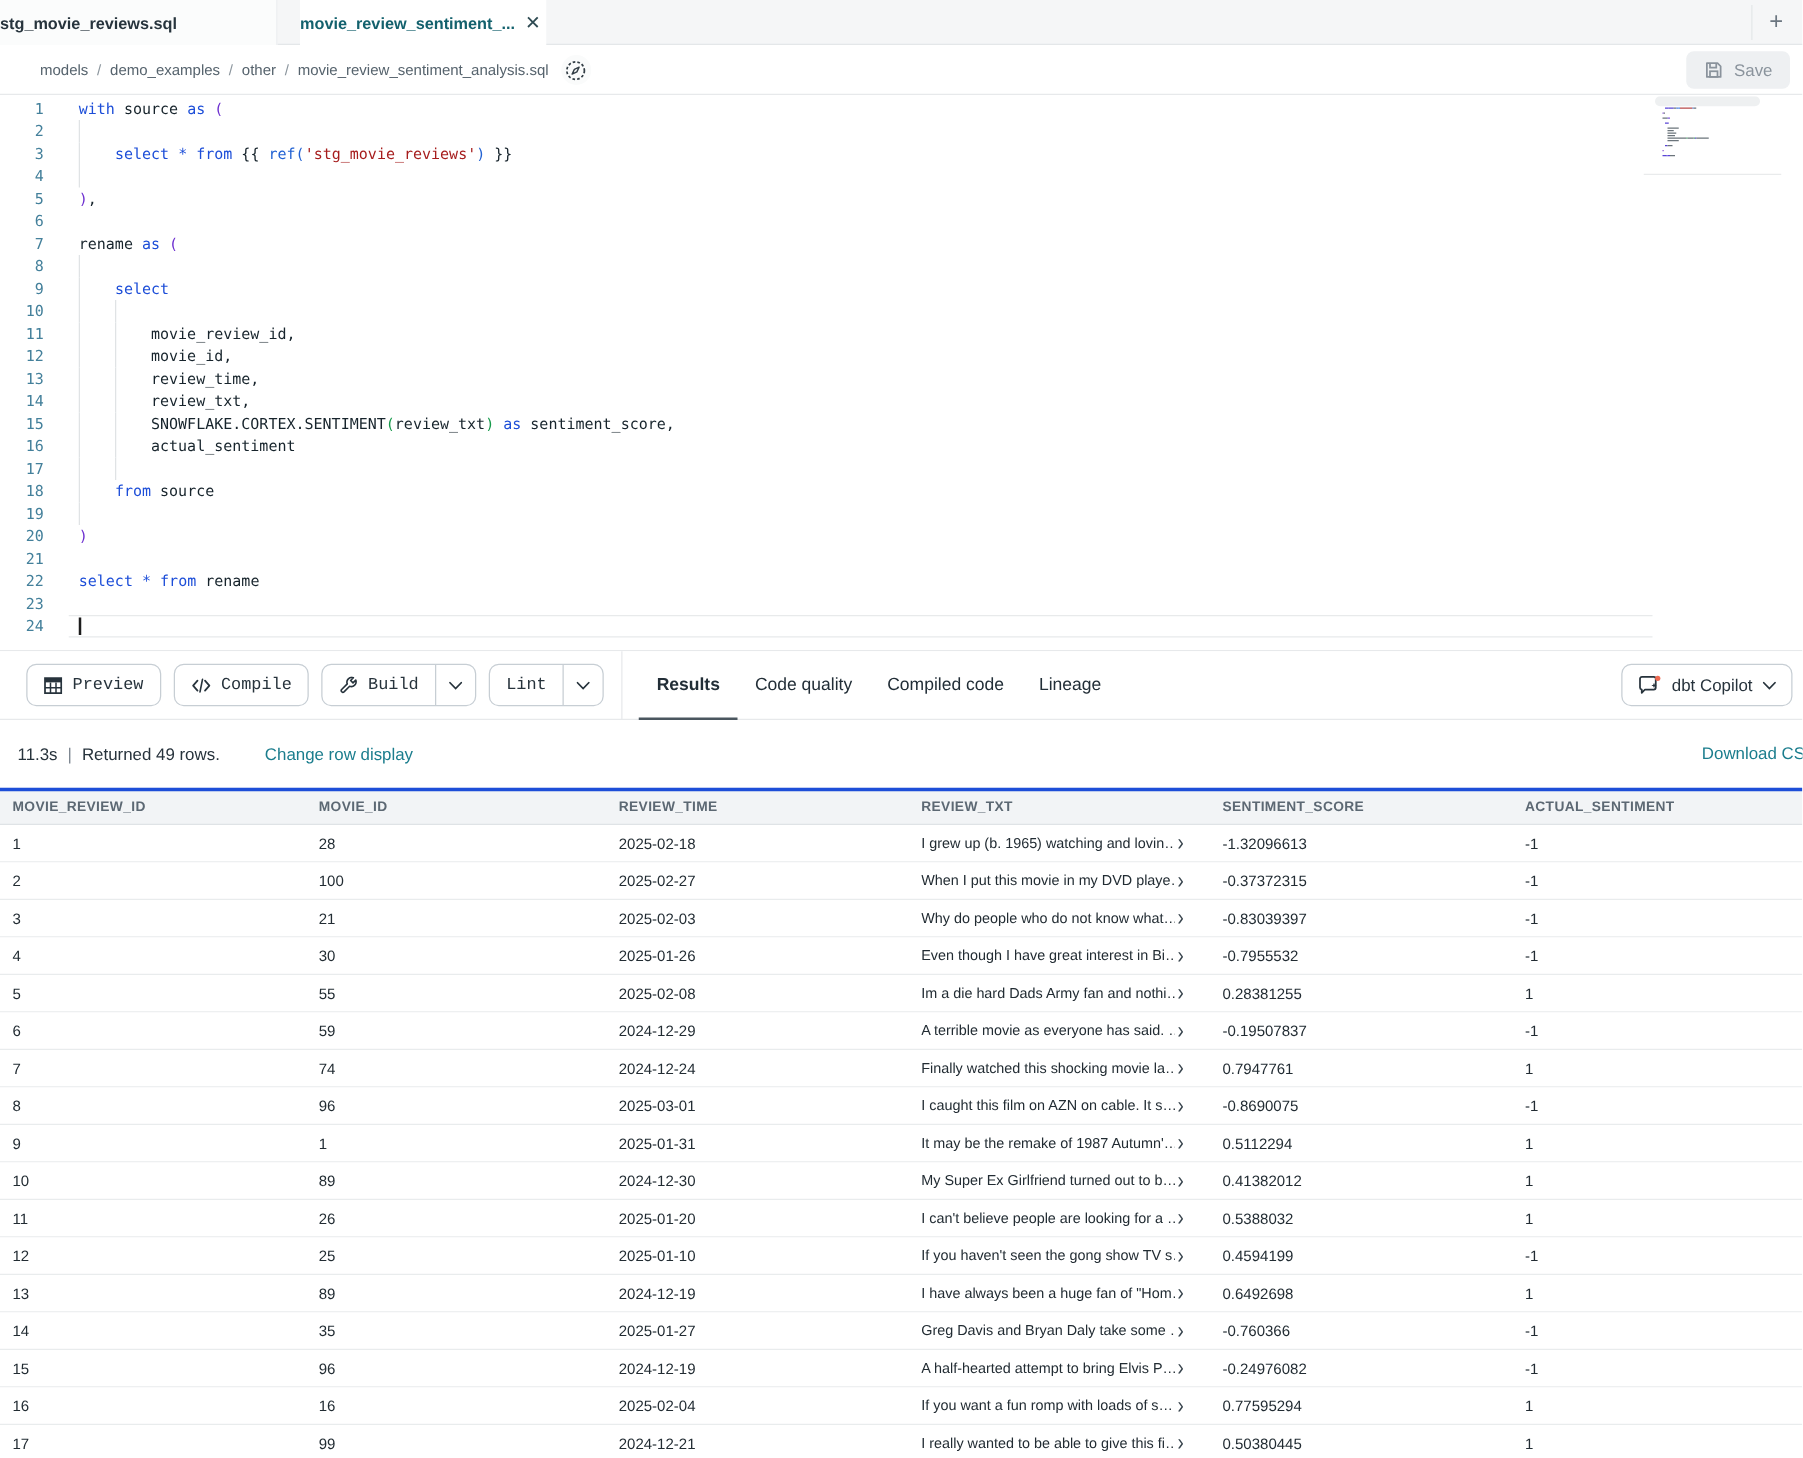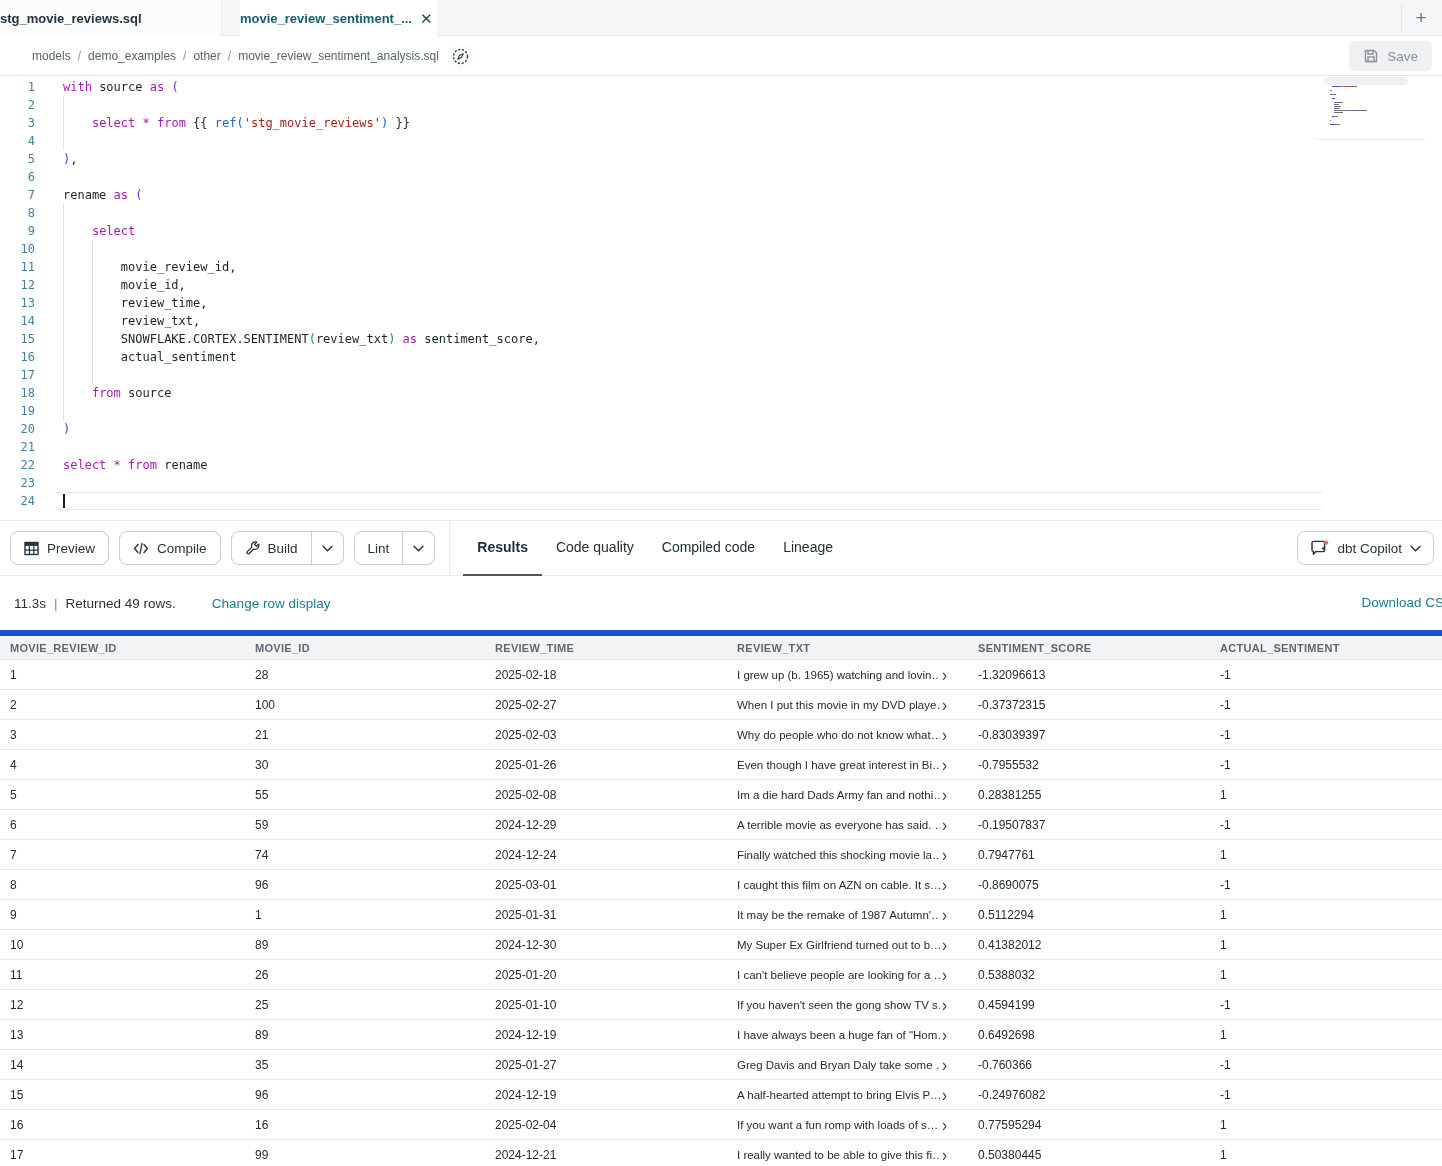--- a/index.html
+++ b/index.html
@@ -38,21 +38,21 @@
   
   .editor { position:absolute; left:0; top:77px; width:1442px; height:444px;
     background:#fff; border-bottom:1px solid #e7e9eb; overflow:hidden;
     font-family:"DejaVu Sans Mono", monospace; font-size:12px; }
   .code-lines { position:absolute; left:0; top:1px; width:100%; }
   .code-line { position:relative; height:18px; line-height:18px; white-space:pre; }
   .code-line .ln { position:absolute; left:0; top:0; width:35px; text-align:right;
     color:#44809b; }
   .code-line .code-text { position:absolute; left:63px; top:0; }
   .guide { position:absolute; top:0; width:1px; height:18px; background:#e0e3e5; }
-  .tk-kw { color:#a21caf; } .tk-pl { color:#17242c; } .tk-str { color:#a61d1d; }
+  .tk-kw { color:#1d4ed8; } .tk-pl { color:#17242c; } .tk-str { color:#a61d1d; }
   .tk-fn { color:#2262d3; } .tk-br1 { color:#6d2fd0; } .tk-grn { color:#169a4b; }
   .line-hl { position:absolute; left:55px; top:0; width:1267px; height:18px;
     border-top:1px solid #e8eaeb; border-bottom:1px solid #e8eaeb; }
   .cursor { position:absolute; left:63px; top:2px; width:1.5px; height:14px; background:#1c1c1c; }
 
   
   .minimap { position:absolute; right:37px; top:3px; width:78px; padding:2px 0 4px 3px;
     background:#fff; }
   .mm-viewport { position:absolute; left:-3px; top:-3px; width:84px; height:8px;
     background:#eef0f1; border-radius:4px; }
@@ -62,42 +62,42 @@
 
   
   .toolbar { position:absolute; left:0; top:521px; width:1442px; height:55px;
     background:#fff; border-bottom:1px solid #e7e9eb; display:flex; align-items:center; }
   .btn { height:34px; border:1px solid #c7ced4; border-radius:8px; background:#fff;
     display:flex; align-items:center; font-size:13.5px; color:#27333c;
     cursor:pointer; overflow:hidden; }
   .btn .seg { display:flex; align-items:center; gap:8px; padding:0 13px; height:100%; }
   .btn .chev-seg { border-left:1px solid #c7ced4; padding:0 10px; height:100%;
     display:flex; align-items:center; }
-  .toolbar-left { display:flex; gap:10px; padding-left:10px; align-items:center; }
+  .toolbar-left { display:flex; gap:10px; padding-left:21px; align-items:center;font-family:Liberation Mono, monospace; }
   .tb-sep { width:1px; height:55px; background:#e7e9eb; margin-left:14px; }
   .rtabs { display:flex; margin-left:13px; height:55px; }
   .rtab { padding:0 14px; display:flex; align-items:center; font-size:14px;
     color:#222e37; cursor:pointer; border-bottom:2.5px solid transparent; }
   .rtab.active { border-bottom-color:#4b565f; font-weight:bold; }
   .copilot { position:absolute; right:8px; top:10px; height:34px; border:1px solid #c7ced4;
     border-radius:8px; display:flex; align-items:center; gap:8px; padding:0 12px;
     font-size:13.5px; color:#27333c; background:#fff; cursor:pointer; }
 
   
   .statusrow { position:absolute; left:4px; top:577px; width:1442px; height:53px;
     display:flex; align-items:center; padding-left:10px; font-size:13.5px; color:#27333c; }
   .statusrow .pipe { margin:0 8px; color:#7d8791; }
   .link { color:#1b7d8d; cursor:pointer; }
   .change-link { margin-left:36px; }
   .download-link { position:absolute; right:-7px; top:18px; }
 
   
   .rtable { position:absolute; left:0; top:630px; width:1442px; height:536px; overflow:hidden; }
   .thead { display:grid; grid-template-columns:245px 240px 242px 241px 242px 1fr;
-    height:30px; background:#f2f4f6; border-top:6px solid #1d4ed8;
+    height:30px; background:#f2f4f6; border-top:3px solid #1d4ed8;
     border-bottom:1px solid #dfe3e6; align-items:center; }
   .th { padding-left:10px; font-size:11px; font-weight:bold; letter-spacing:.3px;
     color:#5c6873; text-transform:uppercase; white-space:nowrap; overflow:hidden; }
   .trow { display:grid; grid-template-columns:245px 240px 242px 241px 242px 1fr;
     height:30px; border-bottom:1px solid #e9eced; align-items:center; background:#fff; }
   .td { padding-left:10px; font-size:12px; color:#222c33; white-space:nowrap; overflow:hidden; }
   .td-review { display:flex; align-items:center; }
   .td-review .cell-text { display:inline-block; width:203px; overflow:hidden;
     white-space:nowrap; font-size:11.5px; }
   .row-chevron { font-size:15px; color:#39454e; margin-left:2px; cursor:pointer;

